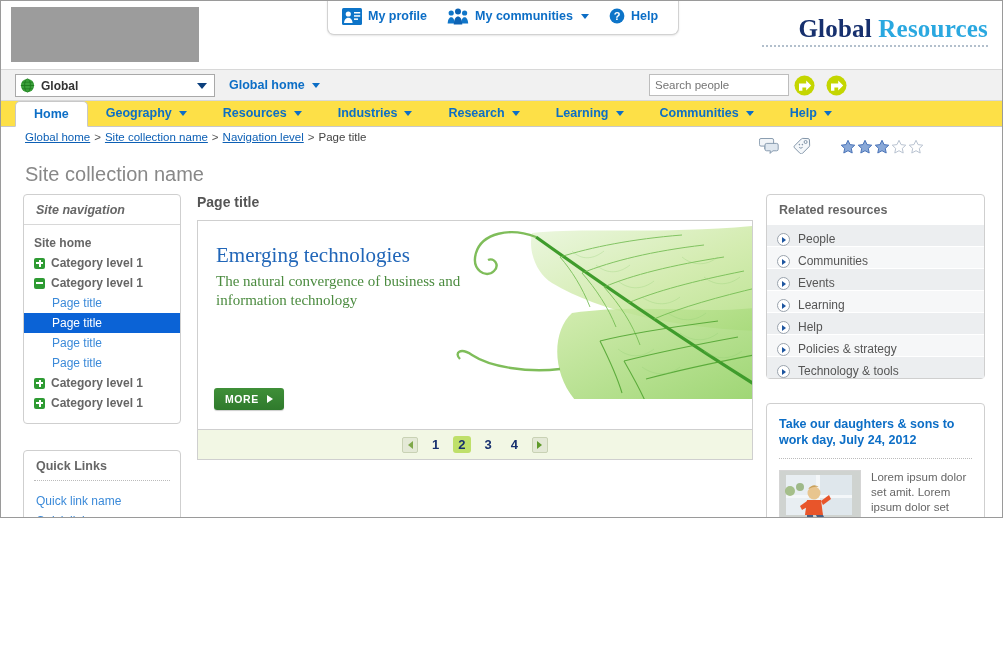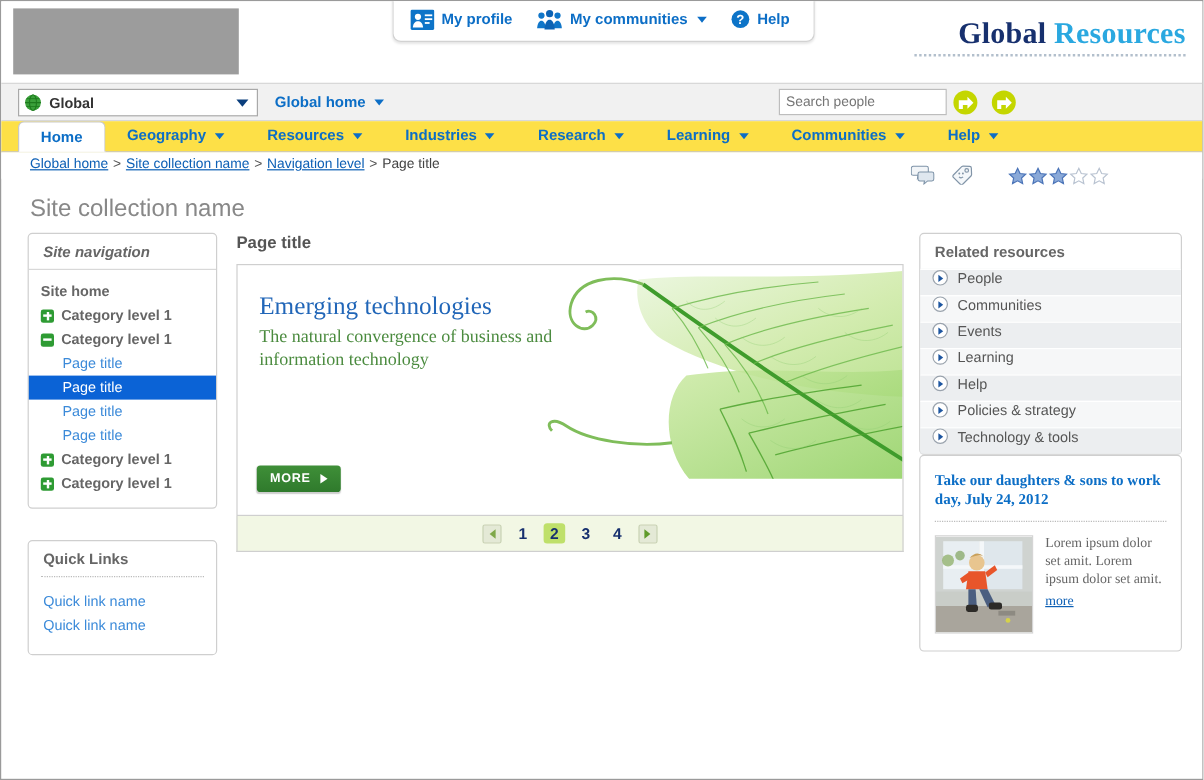--- a/index.html
+++ b/index.html
@@ -8,21 +8,21 @@
     width:1003px; height:650px;
     background:#ffffff;
     font-family:"Liberation Sans", sans-serif;
     font-size:12px;
     color:#444;
     overflow:hidden;
     position:relative;
   }
 
   
-  #page { position:relative; width:1003px; height:650px; background:#fff;
+  #page { position:relative; width:1003px; height:518px; background:#fff;
           border:1px solid #9a9a9a; overflow:hidden; }
 
   
   #topstrip { position:relative; height:68px; background:#fff; }
   #logo-placeholder {
     position:absolute; left:10px; top:6px; width:188px; height:55px;
     background:#9c9c9c;
   }
   #utility-bar {
     position:absolute; left:326px; top:-10px; width:352px; height:44px;
@@ -196,34 +196,34 @@
     width:16px;height:16px;background:#e4e9d6;border:1px solid #c9d2b4;border-radius:2px;
     display:flex;align-items:center;justify-content:center;cursor:pointer;
   }
   .pg-arrow .tri-l { width:0;height:0;border-top:4px solid transparent;border-bottom:4px solid transparent;border-right:5px solid #7fa84a; }
   .pg-arrow .tri-r { width:0;height:0;border-top:4px solid transparent;border-bottom:4px solid transparent;border-left:5px solid #5f9a2a; }
 
   
   #rightcol { position:absolute; left:765px; top:0; width:219px; }
   #related .panel-head { color:#666; }
   .rel-row {
-    display:flex; align-items:flex-start; gap:8px;
+    display:flex; align-items:flex-end; gap:8px;
     height:22px; padding-left:10px; font-size:12px; color:#555; cursor:pointer;
     border-top:1px solid #fff;
   }
   .rel-row.alt { background:#eceef0; }
   .rel-row.plain { background:#f6f7f8; }
   .rel-ico {
     width:13px;height:13px;border-radius:50%;background:#fff;
     border:1px solid #9aa3ad; display:flex;align-items:center;justify-content:center;
     flex:0 0 13px;
   }
   .rel-ico .tri { width:0;height:0;border-top:3px solid transparent;border-bottom:3px solid transparent;border-left:4.5px solid #1e56a0; margin-left:1px; }
 
-  #promo { margin-top:0; border:1px solid #cfcfcf; border-radius:4px; padding:12px 12px 14px 12px;font-family:Liberation Serif, serif; }
+  #promo { margin-top:24px; border:1px solid #cfcfcf; border-radius:4px; padding:12px 12px 14px 12px; }
   #promo-title { color:#0c6ec6; font-weight:bold; font-size:12.5px; line-height:1.3; }
   #promo-rule { border-bottom:1px dotted #bbb; margin:9px 0 11px 0; }
   #promo-body { display:flex; gap:10px; }
   #promo-photo { width:82px; height:82px; border:1px solid #d5d5d5; flex:0 0 82px; overflow:hidden; }
   #promo-text { font-size:11.5px; color:#666; line-height:1.32; }
   #promo-more { color:#0c5fb5; text-decoration:underline; font-size:11.5px; cursor:pointer; display:inline-block; margin-top:3px; }
 </style>
 </head>
 <body>
 

